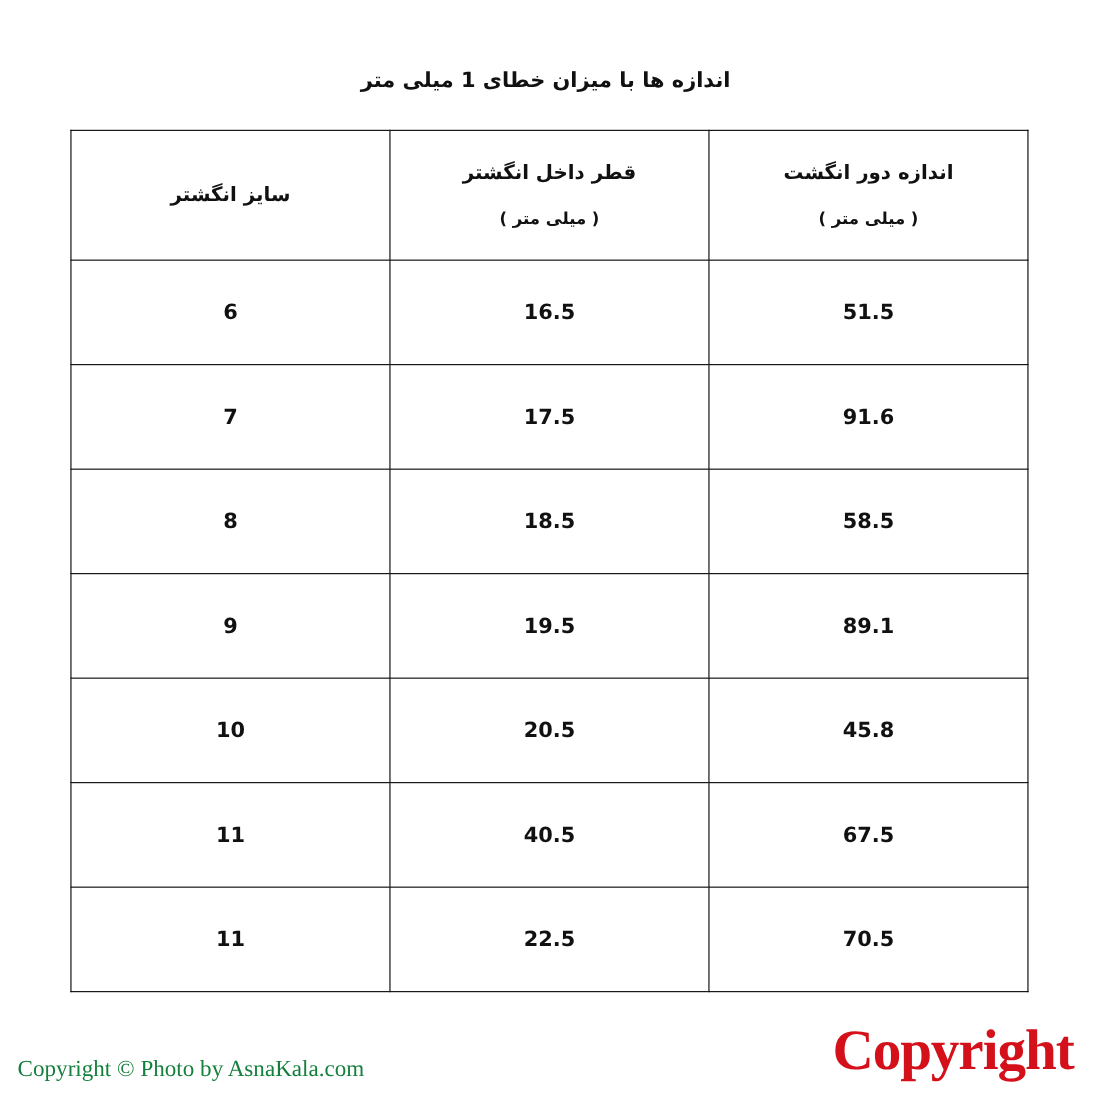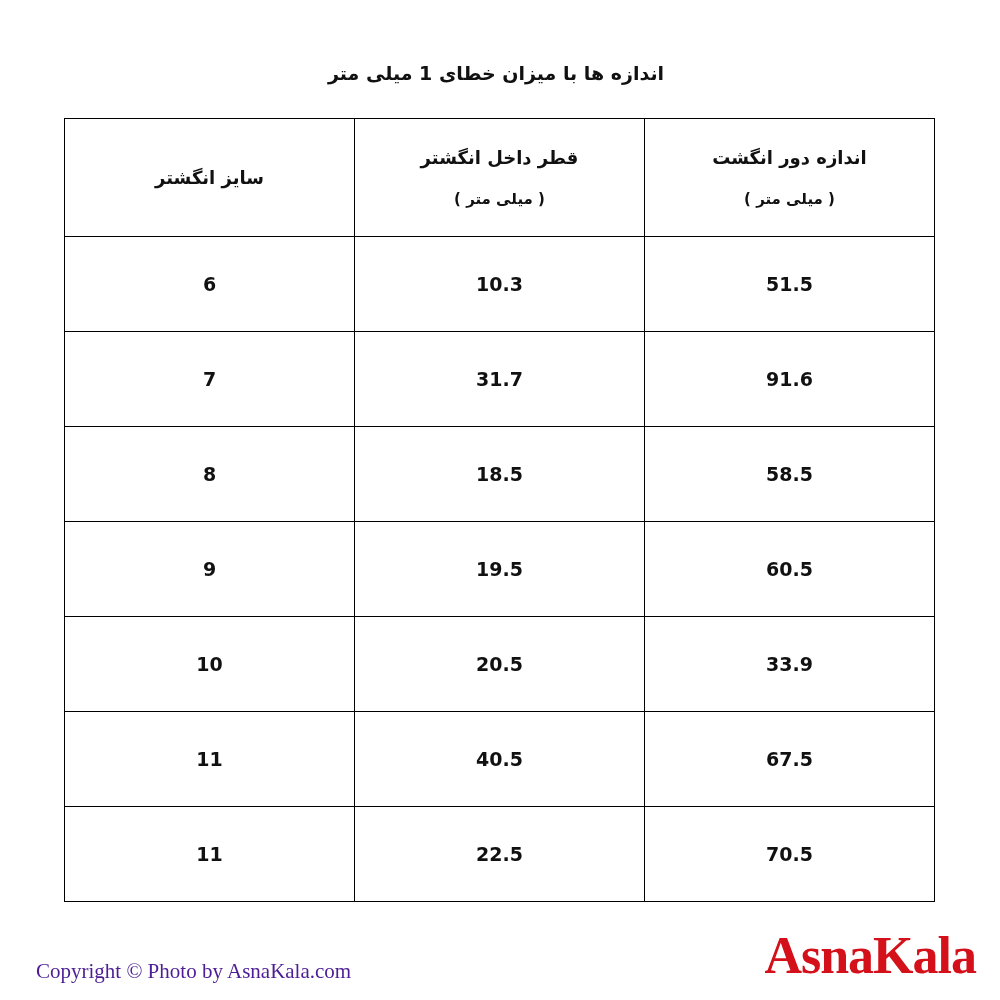--- a/index.html
+++ b/index.html
@@ -104,23 +104,22 @@
     direction: rtl;
     letter-spacing: 2px;
   }
 
   .copyright {
     position: absolute;
     left: 16px;
     bottom: 16px;
     font-family: "Liberation Serif", "DejaVu Serif", serif;
     font-size: 21px;
-    color: #4c1d95;
+    color: #15803d;
     direction: ltr;
-    margin-left: 20px;
   }
 </style>
 </head>
 <body>
 
 <div class="page">
 
   <div class="title">اندازه ها با میزان خطای 1 میلی متر</div>
 
   <table class="size-table">
@@ -140,55 +139,55 @@
           <span class="unit">( میلی متر )</span>
         </th>
         <th>
           <span>سایز انگشتر</span>
         </th>
       </tr>
     </thead>
     <tbody>
       <tr>
         <td>51.5</td>
-        <td>10.3</td>
+        <td>16.5</td>
         <td>6</td>
       </tr>
       <tr>
         <td>91.6</td>
-        <td>31.7</td>
+        <td>17.5</td>
         <td>7</td>
       </tr>
       <tr>
         <td>58.5</td>
         <td>18.5</td>
         <td>8</td>
       </tr>
       <tr>
-        <td>60.5</td>
+        <td>89.1</td>
         <td>19.5</td>
         <td>9</td>
       </tr>
       <tr>
-        <td>33.9</td>
+        <td>45.8</td>
         <td>20.5</td>
         <td>10</td>
       </tr>
       <tr>
         <td>67.5</td>
         <td>40.5</td>
         <td>11</td>
       </tr>
       <tr>
         <td>70.5</td>
         <td>22.5</td>
         <td>11</td>
       </tr>
     </tbody>
   </table>
 
   <div class="logo">
-    <span class="latin">AsnaKala</span>
+    <span class="latin">Copyright</span>
   </div>
 
   <div class="copyright">Copyright © Photo by AsnaKala.com</div>
 
 </div>
 
 </body></html>

